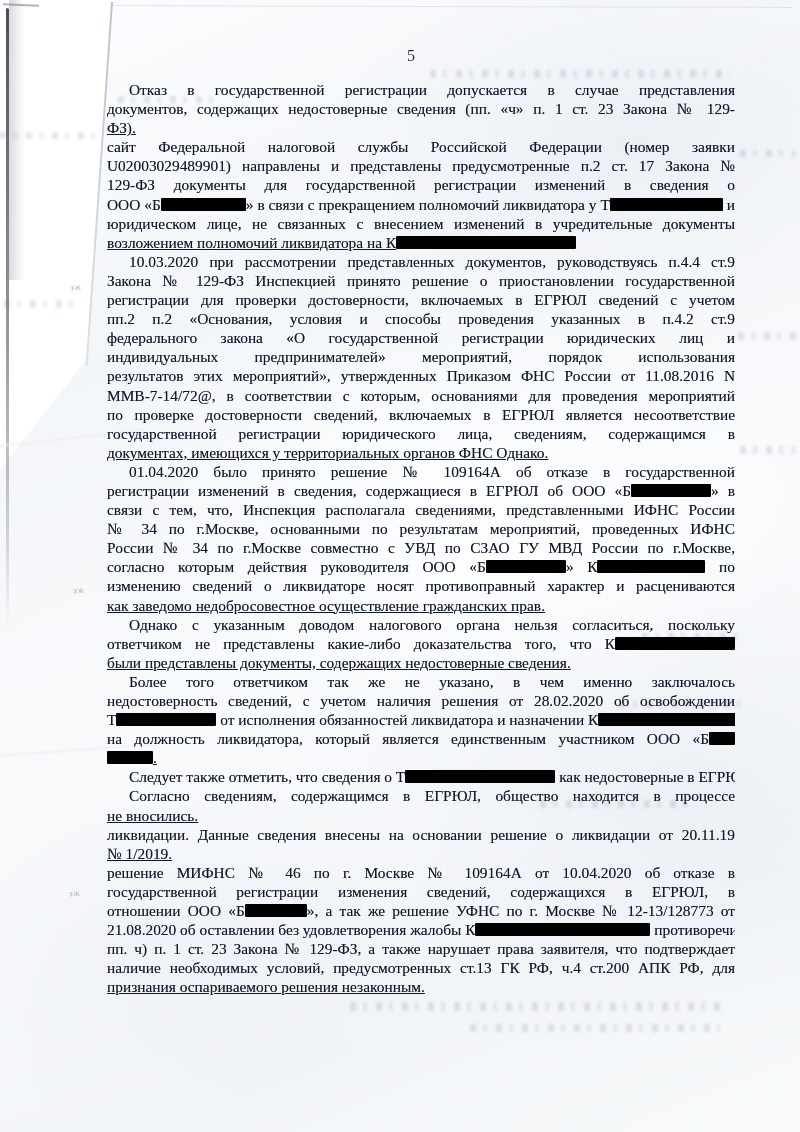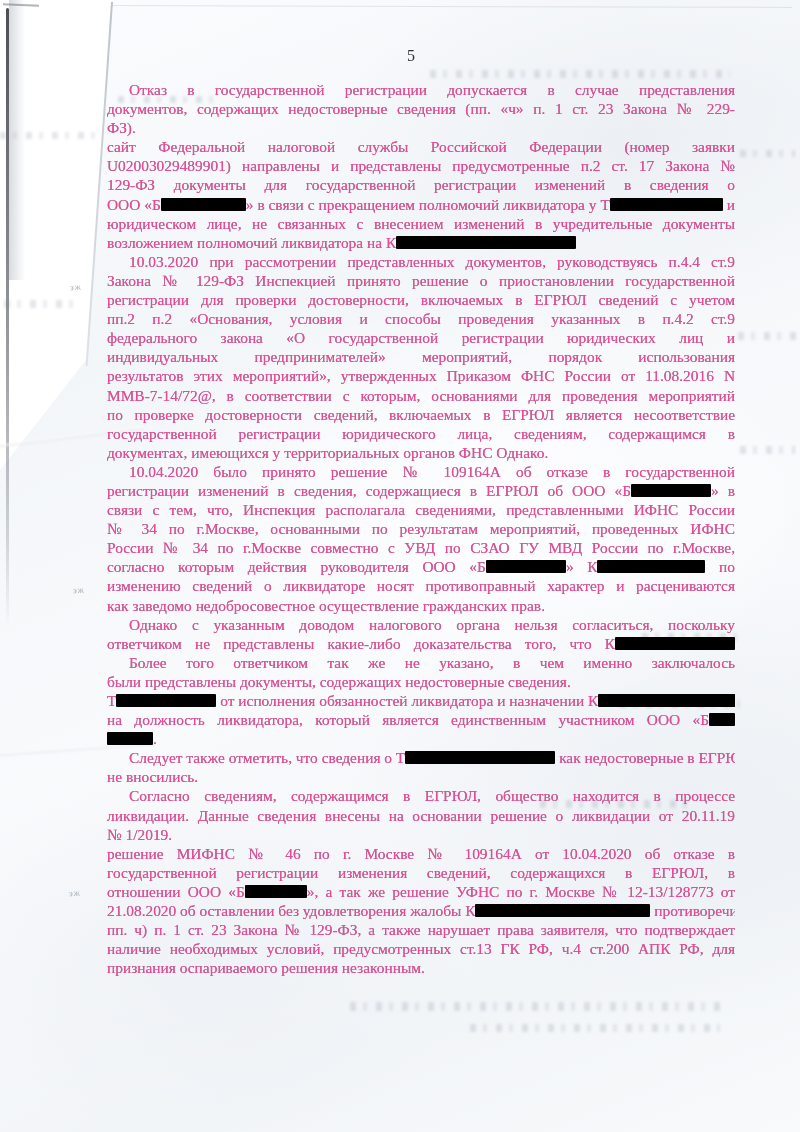--- a/index.html
+++ b/index.html
@@ -64,29 +64,29 @@
   }
   
   .margin-mark{
     position:absolute;font-size:9px;color:#98a0ac;letter-spacing:1px;
     transform:rotate(-2deg);opacity:.85;
   }
   .mm1{left:70px;top:282px;} .mm2{left:73px;top:585px;} .mm3{left:69px;top:888px;}
   
   .text-block{
     position:absolute;left:107px;top:80px;width:628px;
-    font-size:15.4px;line-height:19.1px;color:#ec4899;
+    font-size:15.4px;line-height:19.1px;color:#0f172a;
     text-shadow:0 0 .4px rgba(39,44,53,.55);
     overflow:hidden;
   }
   .line{
     text-align:justify;text-align-last:justify;
     white-space:nowrap;
   }
-  .line.last{text-align-last:left;}
+  .line.last{text-align-last:left;text-decoration:underline;}
   .line.ind{text-indent:22px;}
   .redact{
     display:inline-block;height:13px;background:#000;
     vertical-align:-1px;border-radius:1px;
   }
 </style>
 </head>
 <body>
 
 <div class="sheet"></div>
@@ -113,57 +113,58 @@
 <div class="bleed" style="left:470px;top:1024px;width:250px;"></div>
 
 <div class="page-number">5</div>
 
 <div class="margin-mark mm1">эж</div>
 <div class="margin-mark mm2">эж</div>
 <div class="margin-mark mm3">эж</div>
 
 <div class="text-block">
     <div class="line ind">Отказ в государственной регистрации допускается в случае представления</div>
-    <div class="line">документов, содержащих недостоверные сведения (пп. «ч» п. 1 ст. 23 Закона № 229-</div>
+    <div class="line">документов, содержащих недостоверные сведения (пп. «ч» п. 1 ст. 23 Закона № 129-</div>
     <div class="line last">ФЗ).</div>
     <div class="line">сайт Федеральной налоговой службы Российской Федерации (номер заявки</div>
     <div class="line">U02003029489901) направлены и представлены предусмотренные п.2 ст. 17 Закона №</div>
     <div class="line">129-ФЗ документы для государственной регистрации изменений в сведения о</div>
     <div class="line">ООО «Б<span class="redact" style="width: 85px; background: rgb(0, 0, 0);"></span>» в связи с прекращением полномочий ликвидатора у Т<span class="redact" style="width: 113px; background: rgb(0, 0, 0);"></span> и</div>
     <div class="line">юридическом лице, не связанных с внесением изменений в учредительные документы</div>
     <div class="line last">возложением полномочий ликвидатора на К<span class="redact" style="width: 180px; background: rgb(0, 0, 0);"></span></div>
     <div class="line ind">10.03.2020 при рассмотрении представленных документов, руководствуясь п.4.4 ст.9</div>
     <div class="line">Закона № 129-ФЗ Инспекцией принято решение о приостановлении государственной</div>
     <div class="line">регистрации для проверки достоверности, включаемых в ЕГРЮЛ сведений с учетом</div>
     <div class="line">пп.2 п.2 «Основания, условия и способы проведения указанных в п.4.2 ст.9</div>
     <div class="line">федерального закона «О государственной регистрации юридических лиц и</div>
     <div class="line">индивидуальных предпринимателей» мероприятий, порядок использования</div>
     <div class="line">результатов этих мероприятий», утвержденных Приказом ФНС России от 11.08.2016 N</div>
     <div class="line">ММВ-7-14/72@, в соответствии с которым, основаниями для проведения мероприятий</div>
     <div class="line">по проверке достоверности сведений, включаемых в ЕГРЮЛ является несоответствие</div>
     <div class="line">государственной регистрации юридического лица, сведениям, содержащимся в</div>
     <div class="line last">документах, имеющихся у территориальных органов ФНС Однако.</div>
-    <div class="line ind">10.04.2020 было принято решение № 109164А об отказе в государственной</div>
+    <div class="line ind">01.04.2020 было принято решение № 109164А об отказе в государственной</div>
     <div class="line">регистрации изменений в сведения, содержащиеся в ЕГРЮЛ об ООО «Б<span class="redact" style="width: 80px; background: rgb(0, 0, 0);"></span>» в</div>
     <div class="line">связи с тем, что, Инспекция располагала сведениями, представленными ИФНС России</div>
     <div class="line">№ 34 по г.Москве, основанными по результатам мероприятий, проведенных ИФНС</div>
     <div class="line">России № 34 по г.Москве совместно с УВД по СЗАО ГУ МВД России по г.Москве,</div>
     <div class="line">согласно которым действия руководителя ООО «Б<span class="redact" style="width: 80px; background: rgb(0, 0, 0);"></span>» К<span class="redact" style="width: 108px; background: rgb(0, 0, 0);"></span> по</div>
     <div class="line">изменению сведений о ликвидаторе носят противоправный характер и расцениваются</div>
     <div class="line last">как заведомо недобросовестное осуществление гражданских прав.</div>
     <div class="line ind">Однако с указанным доводом налогового органа нельзя согласиться, поскольку</div>
     <div class="line">ответчиком не представлены какие-либо доказательства того, что К<span class="redact" style="width: 120px; background: rgb(0, 0, 0);"></span></div>
+    <div class="line last">были представлены документы, содержащих недостоверные сведения.</div>
     <div class="line ind">Более того ответчиком так же не указано, в чем именно заключалось</div>
-    <div class="line last">были представлены документы, содержащих недостоверные сведения.</div>
+    <div class="line">недостоверность сведений, с учетом наличия решения от 28.02.2020 об освобождении</div>
     <div class="line">Т<span class="redact" style="width: 100px; background: rgb(0, 0, 0);"></span> от исполнения обязанностей ликвидатора и назначении К<span class="redact" style="width: 150px; background: rgb(0, 0, 0);"></span></div>
     <div class="line">на должность ликвидатора, который является единственным участником ООО «Б<span class="redact" style="width: 26px; background: rgb(0, 0, 0);"></span></div>
     <div class="line last"><span class="redact" style="width: 46px; background: rgb(0, 0, 0);"></span>.</div>
     <div class="line ind">Следует также отметить, что сведения о Т<span class="redact" style="width: 150px; background: rgb(0, 0, 0);"></span> как недостоверные в ЕГРЮЛ</div>
+    <div class="line ind">Согласно сведениям, содержащимся в ЕГРЮЛ, общество находится в процессе</div>
     <div class="line last">не вносились.</div>
-    <div class="line ind">Согласно сведениям, содержащимся в ЕГРЮЛ, общество находится в процессе</div>
     <div class="line">ликвидации. Данные сведения внесены на основании решение о ликвидации от 20.11.19</div>
     <div class="line last">№ 1/2019.</div>
     <div class="line">решение МИФНС № 46 по г. Москве № 109164А от 10.04.2020  об отказе в</div>
     <div class="line">государственной регистрации изменения сведений, содержащихся в ЕГРЮЛ, в</div>
     <div class="line">отношении ООО «Б<span class="redact" style="width: 62px; background: rgb(0, 0, 0);"></span>», а так же решение УФНС по г. Москве № 12-13/128773 от</div>
     <div class="line">21.08.2020 об оставлении без удовлетворения жалобы К<span class="redact" style="width: 175px; background: rgb(0, 0, 0);"></span> противоречит</div>
     <div class="line">пп. ч) п. 1 ст. 23 Закона № 129-ФЗ, а также нарушает права заявителя, что подтверждает</div>
     <div class="line">наличие необходимых условий, предусмотренных ст.13 ГК РФ, ч.4 ст.200 АПК РФ, для</div>
     <div class="line last">признания оспариваемого решения незаконным.</div>
   </div>

